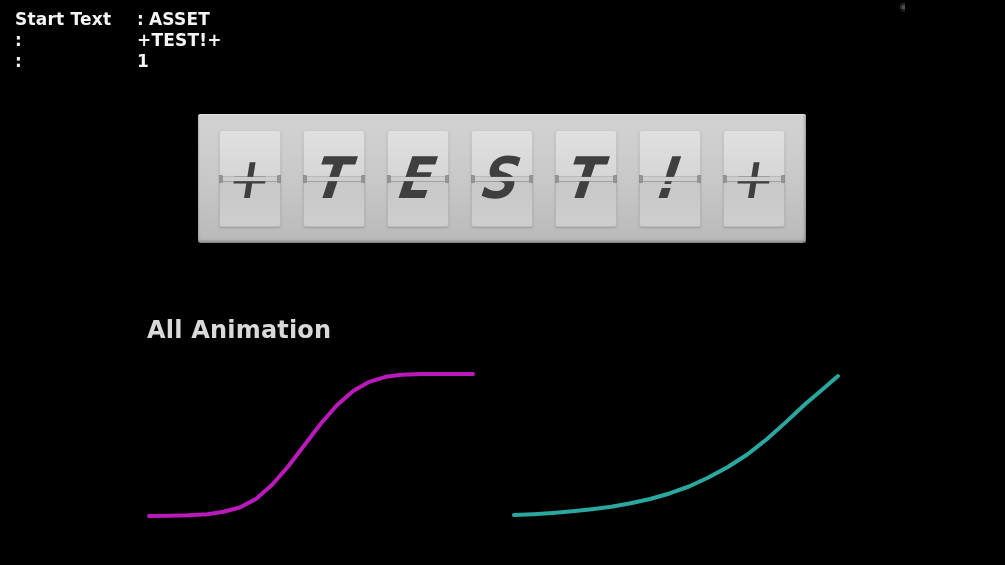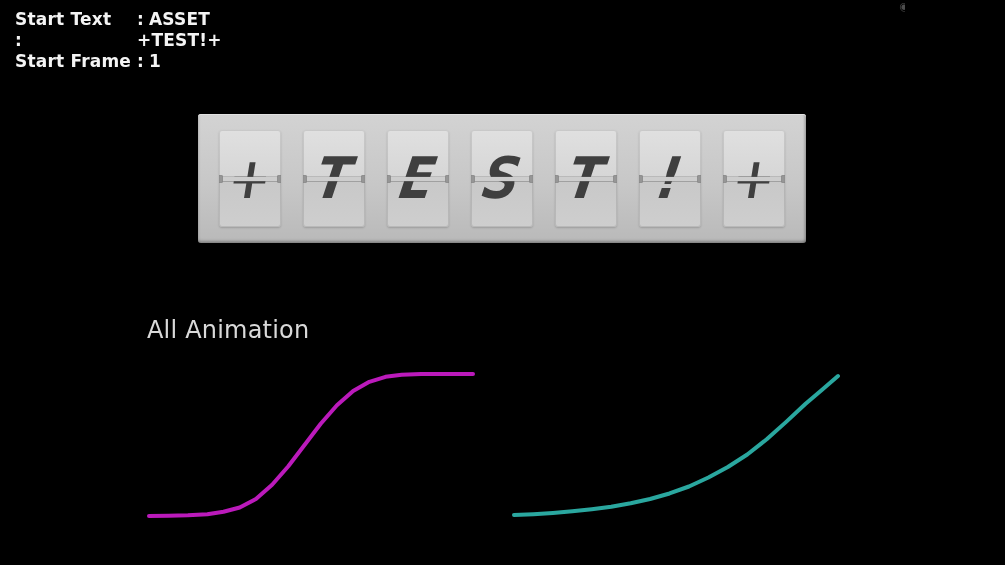--- a/index.html
+++ b/index.html
@@ -101,21 +101,21 @@
     box-shadow: inset 0 0 1px rgba(0,0,0,0.4);
   }
   .pin-l { left: 0; border-radius: 0 2px 2px 0; }
   .pin-r { right: 0; border-radius: 2px 0 0 2px; }
 
   
   .curve-title {
     position: absolute;
     color: #d9d9d9;
     font-size: 24px;
-    font-weight: normal;
+    font-weight: bold;
     letter-spacing: 0.2px;
   }
   .curve-title.left  { left: 147px; top: 316px; }
   .curve-title.right { left: 530px; top: 316px; }
 
   svg.curve { position: absolute; display: block; overflow: visible; }
   svg.curve.left  { left: 145px; top: 370px; }
   svg.curve.right { left: 510px; top: 372px; }
 </style>
 </head>
@@ -127,21 +127,20 @@
     <div class="info-row">
       <span>Start Text</span>
       <span class="info-sep">:</span>
       <span>ASSET</span>
     </div>
     <div class="info-row">
       <span class="info-sep">:</span>
       <span>+TEST!+</span>
     </div>
     <div class="info-row">
-      <span>Start Frame</span>
       <span class="info-sep">:</span>
       <span>1</span>
     </div>
   </div>
 
   <span class="corner-badge">◉</span>
 
   <div class="flap-board">
   <div class="flap-tile">
     <div class="pin pin-l"></div>

